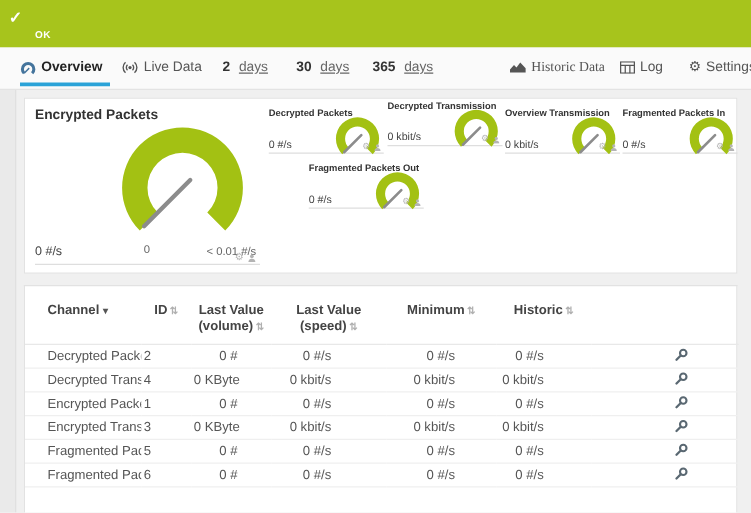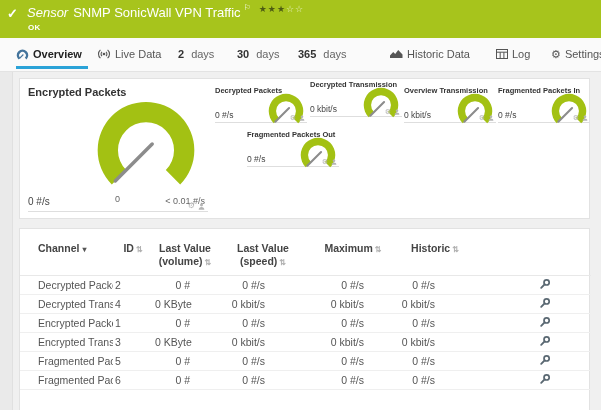--- a/index.html
+++ b/index.html
@@ -22,29 +22,29 @@
   .hdr .stars .on { color:#4d5c13; }
   .hdr .stars .off { color:#e4efb6; }
   .hdr .ok { position:absolute; left:28px; top:23px; font-size:8px; font-weight:bold; letter-spacing:.3px; }
 
   
   .tabbar { position:absolute; left:0; top:38px; right:0; height:34px; background:#fafafa; border-bottom:1px solid #e3e3e3; font-size:11px; color:#3c3c3c; }
   .tab { position:absolute; top:10px; white-space:nowrap; cursor:pointer; display:flex; align-items:center; gap:4px; }
   .tab svg, .tab .glyph { flex:0 0 auto; }
   .tab .glyph { font-size:11px; color:#555; line-height:1; }
   .tab .num { font-weight:bold; color:#333; margin-right:3px; }
-  .tab .unit { color:#666; }
+  .tab .unit { color:#666;text-decoration:underline; }
   .tab-underline { position:absolute; left:16px; top:28px; width:72px; height:3px; background:var(--accent-blue,#2ba3d8); }
 
   .t-overview { left:16px; font-weight:bold; color:#222;text-align:right; }
   .t-live     { left:97px;  color:#555;justify-content:center; }
   .t-d2       { left:178px; }
   .t-d30      { left:237px; }
   .t-d365     { left:298px; }
-  .t-historic { left:390px; color:#555; }
+  .t-historic { left:408px; color:#555;font-family:Liberation Serif, serif; }
   .t-log      { left:496px; color:#555; }
   .t-settings { left:551px; color:#555; }
 
   
   .gutter { position:absolute; left:0; top:72px; bottom:0; width:13px; background:#eaeaea; border-right:1px solid #e0e0e0; }
 
   
   .card { position:absolute; background:#fff; border:1px solid #e2e2e2; }
   .card-gauges { left:19px; top:78px; width:571px; height:141px; }
   .card-table  { left:19px; top:228px; width:571px; height:190px; border-bottom:none; }
@@ -96,23 +96,20 @@
   .donut path.ring { fill:var(--gauge-green,#a3c113); }
   .donut line.needle { stroke:#8c8c8c; stroke-linecap:round; }
 </style>
 </head>
 <body>
 
 <div class="stage">
 
   <div class="hdr">
     <span class="check">✓</span>
-    <div class="titleline">
-      <span class="kind">Sensor</span><span>SNMP SonicWall VPN Traffic</span><span class="flag">⚐</span><span class="stars"><span class="on">★★★</span><span class="off">☆☆</span></span>
-    </div>
     <div class="ok">OK</div>
   </div>
 
   <div class="tabbar">
     <div class="tab t-overview">
       <svg width="13" height="11" viewBox="0 0 44 38">
           <path d="M7.86 36.14 A20 20 0 1 1 36.14 36.14 L30.13 30.13 A11.5 11.5 0 1 0 13.87 30.13 Z" fill="#44749c"></path>
           <line x1="11" y1="33" x2="25" y2="19" stroke="#44749c" stroke-width="4"></line>
         </svg>
       <span>Overview</span>
@@ -275,21 +272,21 @@
           <col class="c-min">
           <col class="c-max">
           <col class="c-set">
         </colgroup>
       <thead>
         <tr>
           <th class="h-ch"><span>Channel</span><span class="sortdesc">▾</span></th>
           <th><span>ID</span><span class="sort">⇅</span></th>
           <th><span>Last Value (volume)</span><span class="sort">⇅</span></th>
           <th><span>Last Value (speed)</span><span class="sort">⇅</span></th>
-          <th><span>Maximum</span><span class="sort">⇅</span></th>
+          <th><span>Minimum</span><span class="sort">⇅</span></th>
           <th><span>Historic</span><span class="sort">⇅</span></th>
           <th></th>
         </tr>
       </thead>
       <tbody>
         <tr>
           <td class="d-ch">Decrypted Packets</td>
           <td class="d-id">2</td>
           <td class="d-vol">0 #</td>
           <td class="d-spd">0 #/s</td>

